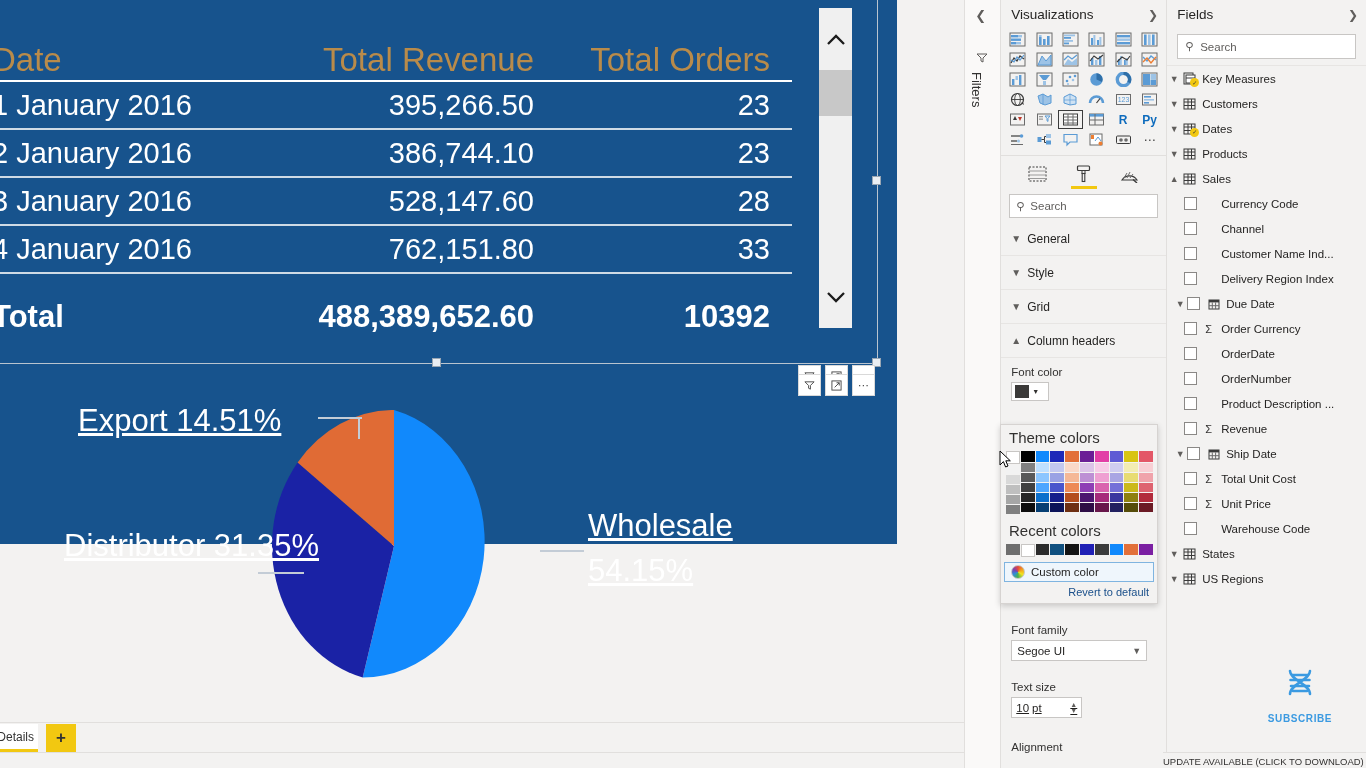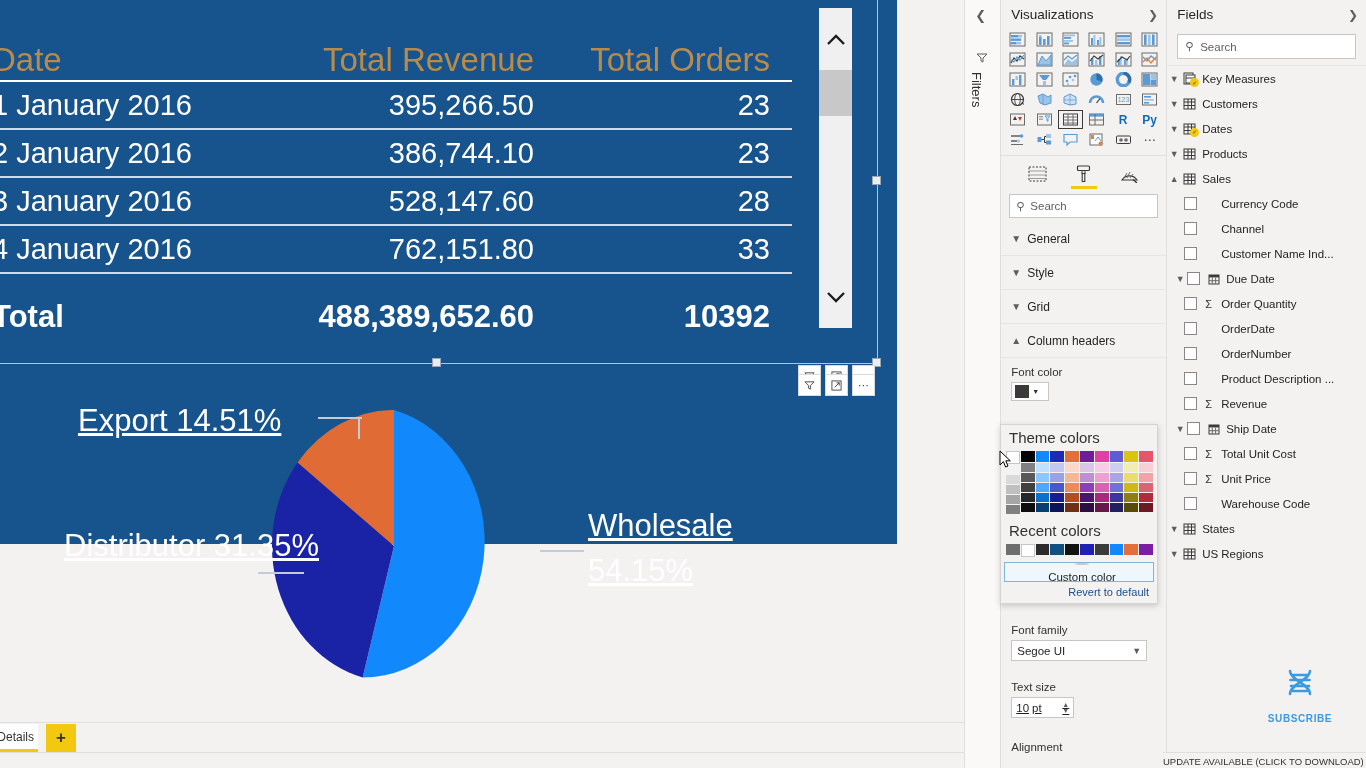--- a/index.html
+++ b/index.html
@@ -124,34 +124,34 @@
      border:1px solid #d6d3d1;box-shadow:0 2px 6px rgba(0,0,0,.18);z-index:40;
      box-sizing:border-box;}
   .picker .ptitle{font-size:15px;color:#323130;padding:4px 0 5px 8px;}
   .swatch-grid{display:grid;grid-template-columns:repeat(10,1fr);gap:1px;padding:0 4px 4px 5px;}
   .sw-col{display:flex;flex-direction:column;gap:1px;}
   .sw-cell{height:9px;}
   .sw-cell.head{height:11px;}
   .recent-row{display:grid;grid-template-columns:repeat(10,1fr);gap:1px;padding:0 4px 5px 5px;}
   .recent-row div{height:11px;}
   .custom-row{margin:0 3px;height:20px;background:#eff6fc;border:1px solid #7fb4e0;
-     display:flex;align-items:center;gap:6px;padding-left:6px;box-sizing:border-box;flex-direction:column;}
+     display:flex;align-items:center;gap:6px;padding-left:6px;box-sizing:border-box;}
   .custom-row .dot{width:12px;height:12px;border-radius:50%;
      background:conic-gradient(#e8483c,#f3a11c,#f2e41f,#47b04b,#2f8fd8,#7b41b0,#e8483c);
      border:1px solid #c8c6c4;}
   .custom-row span{font-size:11.5px;color:#201f1e;}
   .revert{text-align:right;font-size:11px;color:#1a4f8a;padding:4px 8px 5px 0;}
 
   .cursor{position:absolute;left:999px;top:450px;z-index:60;}
 
   .combo{width:136px;height:21px;background:#fff;border:1px solid #c8c6c4;display:flex;
      align-items:center;justify-content:space-between;padding:0 5px;box-sizing:border-box;
      font-size:11.5px;color:#201f1e;}
   .combo .cv{font-size:9px;color:#605e5c;}
-  .spin{width:63px;height:21px;background:#fff;border:1px solid #c8c6c4;display:flex;
+  .spin{width:71px;height:21px;background:#fff;border:1px solid #c8c6c4;display:flex;
      align-items:center;padding:0 4px;box-sizing:border-box;font-size:11.5px;color:#201f1e;gap:3px;text-decoration:underline;}
   .spin .arrows{display:flex;flex-direction:column;font-size:7px;color:#605e5c;line-height:6px;margin-left:auto;}
   .align-lbl{font-size:11.5px;color:#323130;}
 
   
   .fieldspane{width:200px;height:768px;background:#f3f2f1;border-left:1px solid #e1dfdd;
      position:relative;box-sizing:border-box;}
   .f-search{margin:6px 10px 0 10px;height:25px;background:#fff;border:1px solid #c8c6c4;
      display:flex;align-items:center;gap:7px;padding:0 7px;box-sizing:border-box;}
   .f-search .mag{font-size:11px;color:#605e5c;}
@@ -753,38 +753,43 @@
       <div class="f-row field">
         <span class="cbx"></span>
         <span class="sig blank">Σ</span>
         <span class="nm">Channel</span>
       </div>
       <div class="f-row field">
         <span class="cbx"></span>
         <span class="sig blank">Σ</span>
         <span class="nm">Customer Name Ind...</span>
       </div>
+      <div class="f-row field">
+        <span class="cbx"></span>
+        <span class="sig blank">Σ</span>
+        <span class="nm">Delivery Region Index</span>
+      </div>
       <div class="f-row" style="padding-left:6px;">
         <span class="chev">▼</span>
         <span class="cbx"></span>
         <span class="tblicon">
           <svg width="12" height="12" viewBox="0 0 12 12">
               <rect x="1" y="2" width="10" height="9" fill="none" stroke="#3b3b3b"></rect>
               <rect x="1" y="2" width="10" height="2.4" fill="#3b3b3b"></rect>
               <line x1="4.3" y1="4.4" x2="4.3" y2="11" stroke="#6b6b6b"></line>
               <line x1="7.6" y1="4.4" x2="7.6" y2="11" stroke="#6b6b6b"></line>
               <line x1="1" y1="7.7" x2="11" y2="7.7" stroke="#6b6b6b"></line>
             </svg>
         </span>
         <span class="nm">Due Date</span>
       </div>
       <div class="f-row field">
         <span class="cbx"></span>
         <span class="sig">Σ</span>
-        <span class="nm">Order Quantity</span>
+        <span class="nm">Order Currency</span>
       </div>
       <div class="f-row field">
         <span class="cbx"></span>
         <span class="sig blank">Σ</span>
         <span class="nm">OrderDate</span>
       </div>
       <div class="f-row field">
         <span class="cbx"></span>
         <span class="sig blank">Σ</span>
         <span class="nm">OrderNumber</span>

